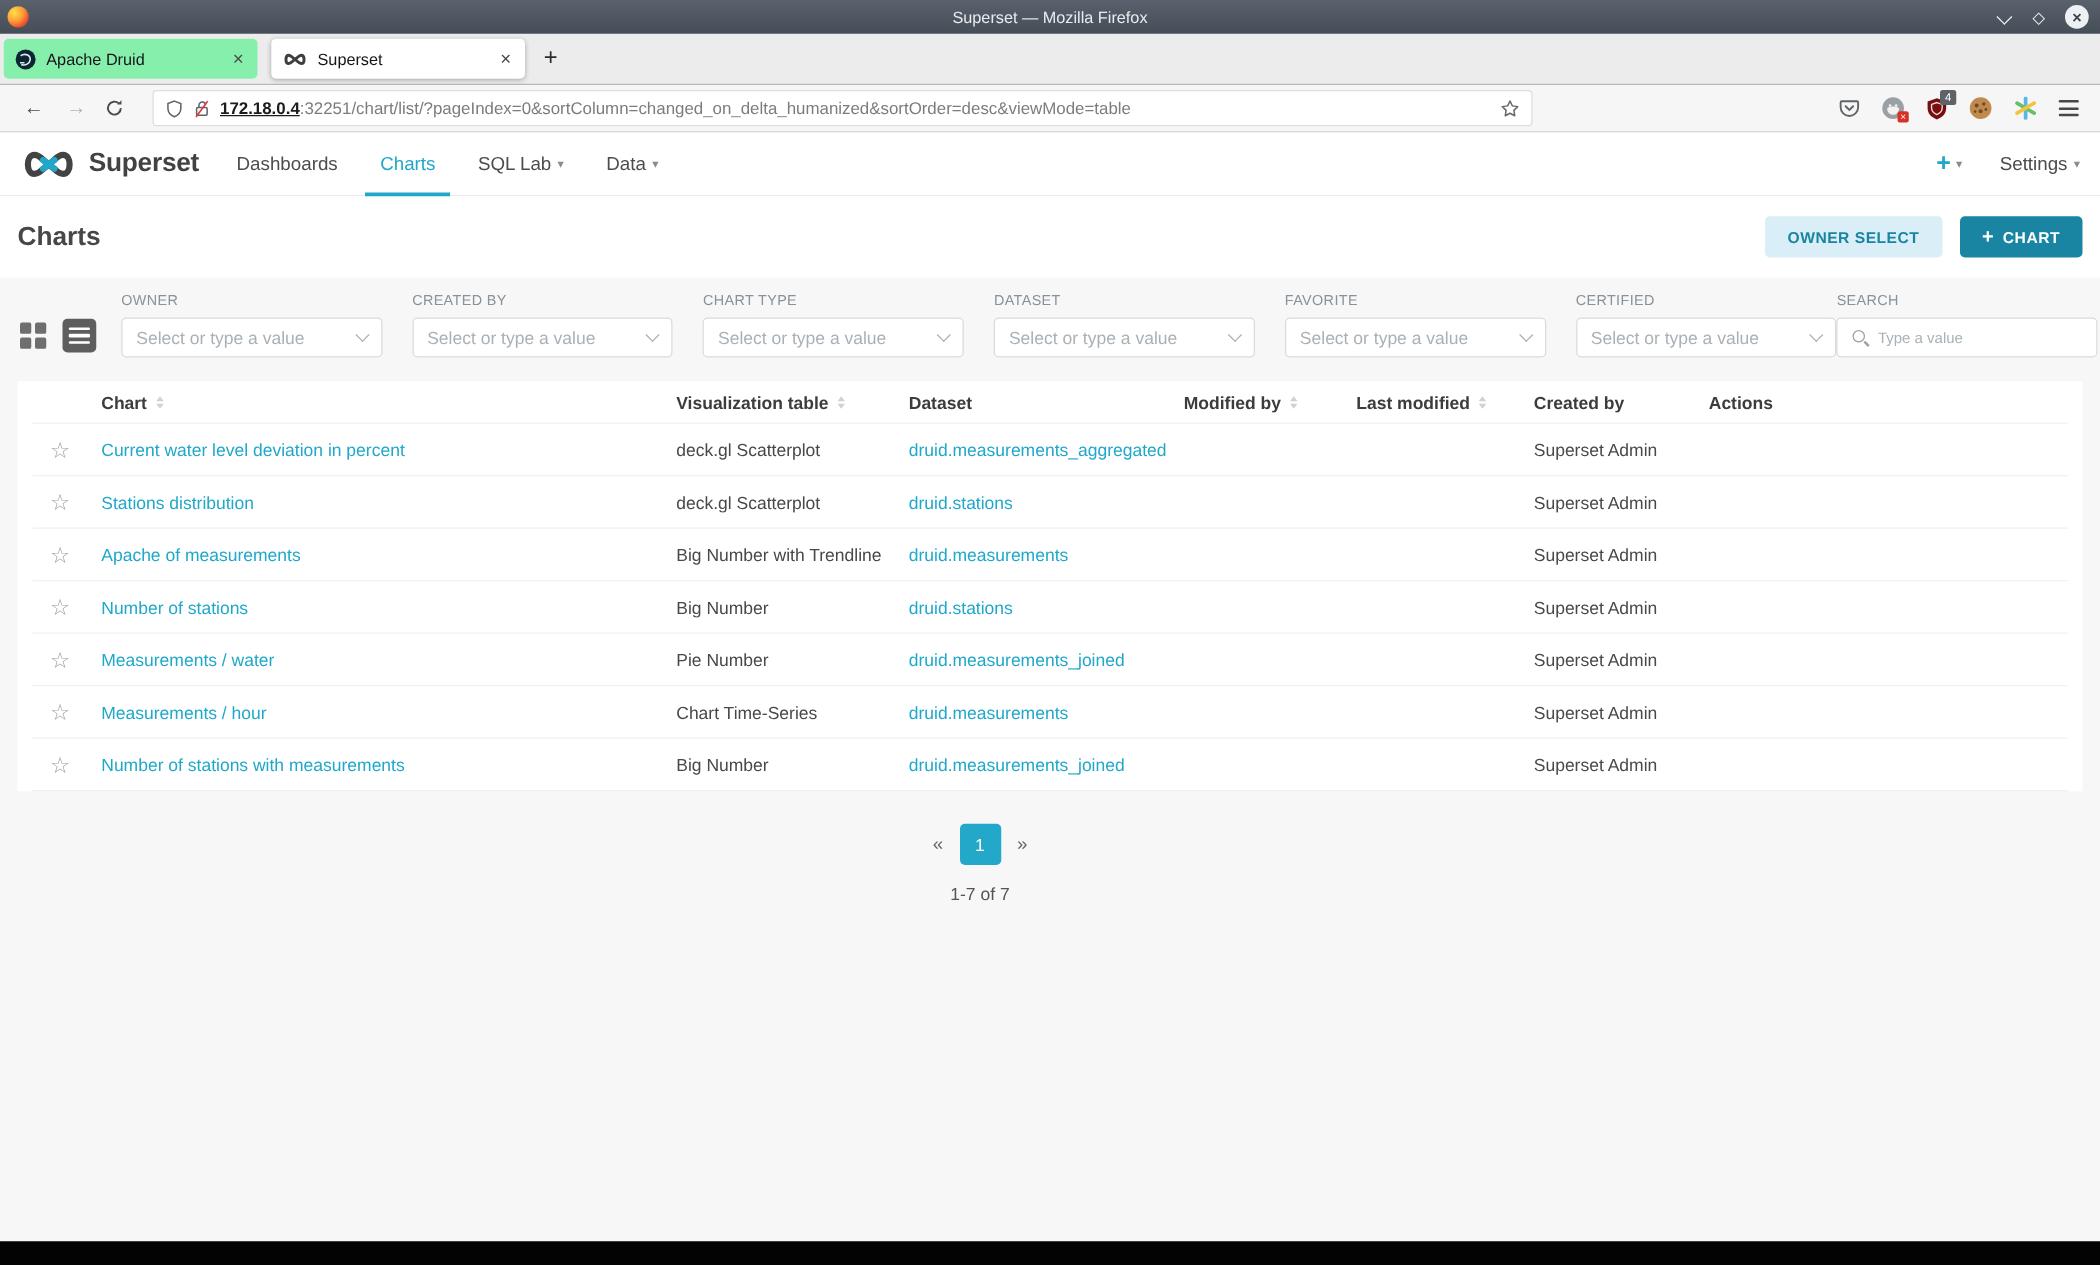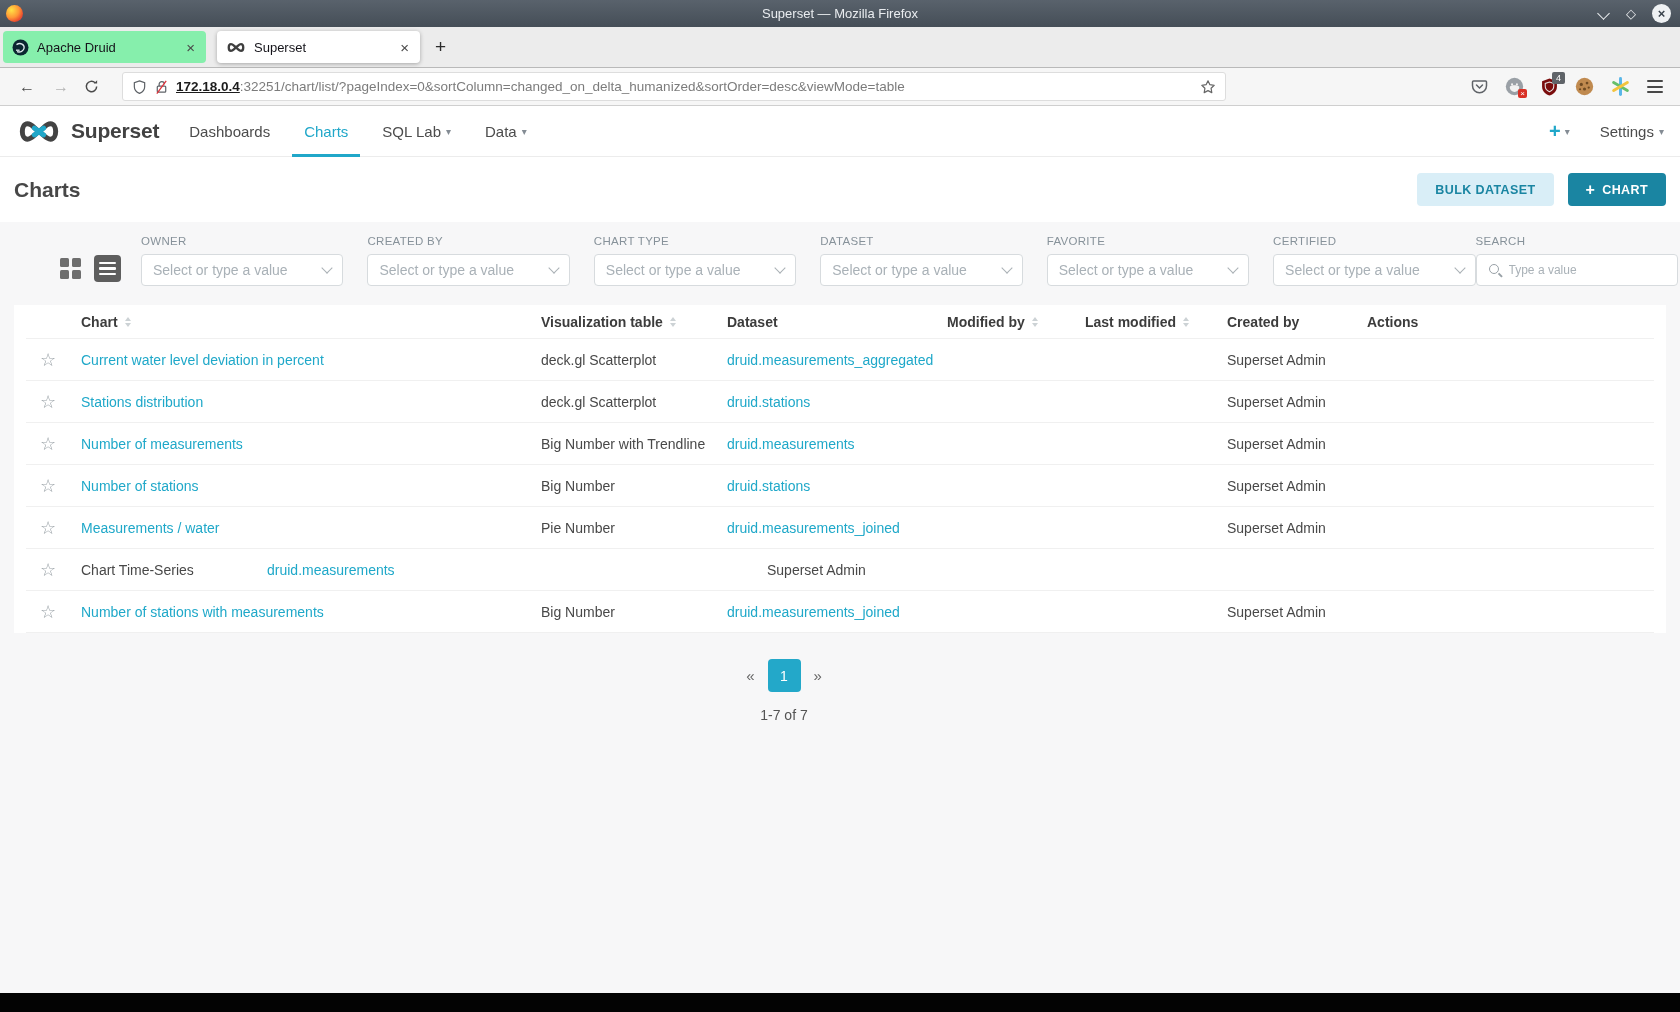--- a/index.html
+++ b/index.html
@@ -66,21 +66,21 @@
   
   .page-head { height:65px; background:#fff; display:flex; align-items:center; padding:0 14px; }
   .page-title { font-size:21px; font-weight:bold; color:#474747; }
   .head-btns { margin-left:auto; display:flex; gap:14px; }
   .btn { height:33px; display:flex; align-items:center; border-radius:4px; font-size:12.5px; font-weight:bold; letter-spacing:.4px; padding:0 18px; }
   .btn-bulk { background:#d9eef7; color:#1a85a2; }
   .btn-chart { background:#1a85a2; color:#fff; gap:7px; }
   .btn-chart .btn-plus { font-size:16px; font-weight:bold; line-height:1; }
 
   
-  .filters-row { display:flex; padding:13px 2px 0 16px;margin-left:44px; }
+  .filters-row { display:flex; padding:13px 2px 0 16px; }
   .toggles { width:81px; display:flex; align-items:center; gap:13px; padding-top:16px; flex:none; }
   .icon-grid { display:grid; grid-template-columns:9px 9px; gap:3px; }
   .icon-grid b { width:9px; height:9px; background:#6e6e6e; border-radius:1.5px; }
   .icon-list { width:27px; height:27px; background:#5e5e5e; border-radius:4px; display:flex; flex-direction:column; justify-content:center; gap:3.5px; padding:0 5px; }
   .icon-list b { height:2.2px; background:#fff; border-radius:1px; }
   .filter { flex:1; margin-right:24px; }
   .filter:last-child { margin-right:0; }
   .f-label { font-size:11.5px; color:#87929a; letter-spacing:.3px; margin-bottom:7px; }
   .f-select { height:32px; background:#fff; border:1px solid #d7dbde; border-radius:4px; display:flex; align-items:center;
     justify-content:space-between; padding:0 11px; font-size:14px; color:#a9b1b7; }
@@ -273,21 +273,21 @@
     <div class="settings">
       <span>Settings</span>
       <i class="caret">▾</i>
     </div>
   </div>
 </div>
 
 <div class="page-head">
   <div class="page-title">Charts</div>
   <div class="head-btns">
-    <div class="btn btn-bulk">BULK DATASET</div>
+    <div class="btn btn-bulk">OWNER SELECT</div>
     <div class="btn btn-chart">
       <span class="btn-plus">+</span>
       <span>CHART</span>
     </div>
   </div>
 </div>
 
 <div class="filters-row">
   <div class="toggles">
     <span class="icon-grid">
@@ -413,21 +413,21 @@
     <div class="cell c-ds"><a class="link">druid.stations</a></div>
     <div class="cell c-mod"></div>
     <div class="cell c-last"></div>
     <div class="cell c-by">Superset Admin</div>
     <div class="cell c-act"></div>
   </div>
       <div class="trow">
     <div class="cell c-star">
           <span class="star">☆</span>
         </div>
-    <div class="cell c-chart"><a class="link">Number of measurements</a></div>
+    <div class="cell c-chart"><a class="link">Apache of measurements</a></div>
     <div class="cell c-viz">Big Number with Trendline</div>
     <div class="cell c-ds"><a class="link">druid.measurements</a></div>
     <div class="cell c-mod"></div>
     <div class="cell c-last"></div>
     <div class="cell c-by">Superset Admin</div>
     <div class="cell c-act"></div>
   </div>
       <div class="trow">
     <div class="cell c-star">
           <span class="star">☆</span>
@@ -449,20 +449,21 @@
     <div class="cell c-ds"><a class="link">druid.measurements_joined</a></div>
     <div class="cell c-mod"></div>
     <div class="cell c-last"></div>
     <div class="cell c-by">Superset Admin</div>
     <div class="cell c-act"></div>
   </div>
       <div class="trow">
     <div class="cell c-star">
           <span class="star">☆</span>
         </div>
+    <div class="cell c-chart"><a class="link">Measurements / hour</a></div>
     <div class="cell c-viz">Chart Time-Series</div>
     <div class="cell c-ds"><a class="link">druid.measurements</a></div>
     <div class="cell c-mod"></div>
     <div class="cell c-last"></div>
     <div class="cell c-by">Superset Admin</div>
     <div class="cell c-act"></div>
   </div>
       <div class="trow">
     <div class="cell c-star">
           <span class="star">☆</span>

